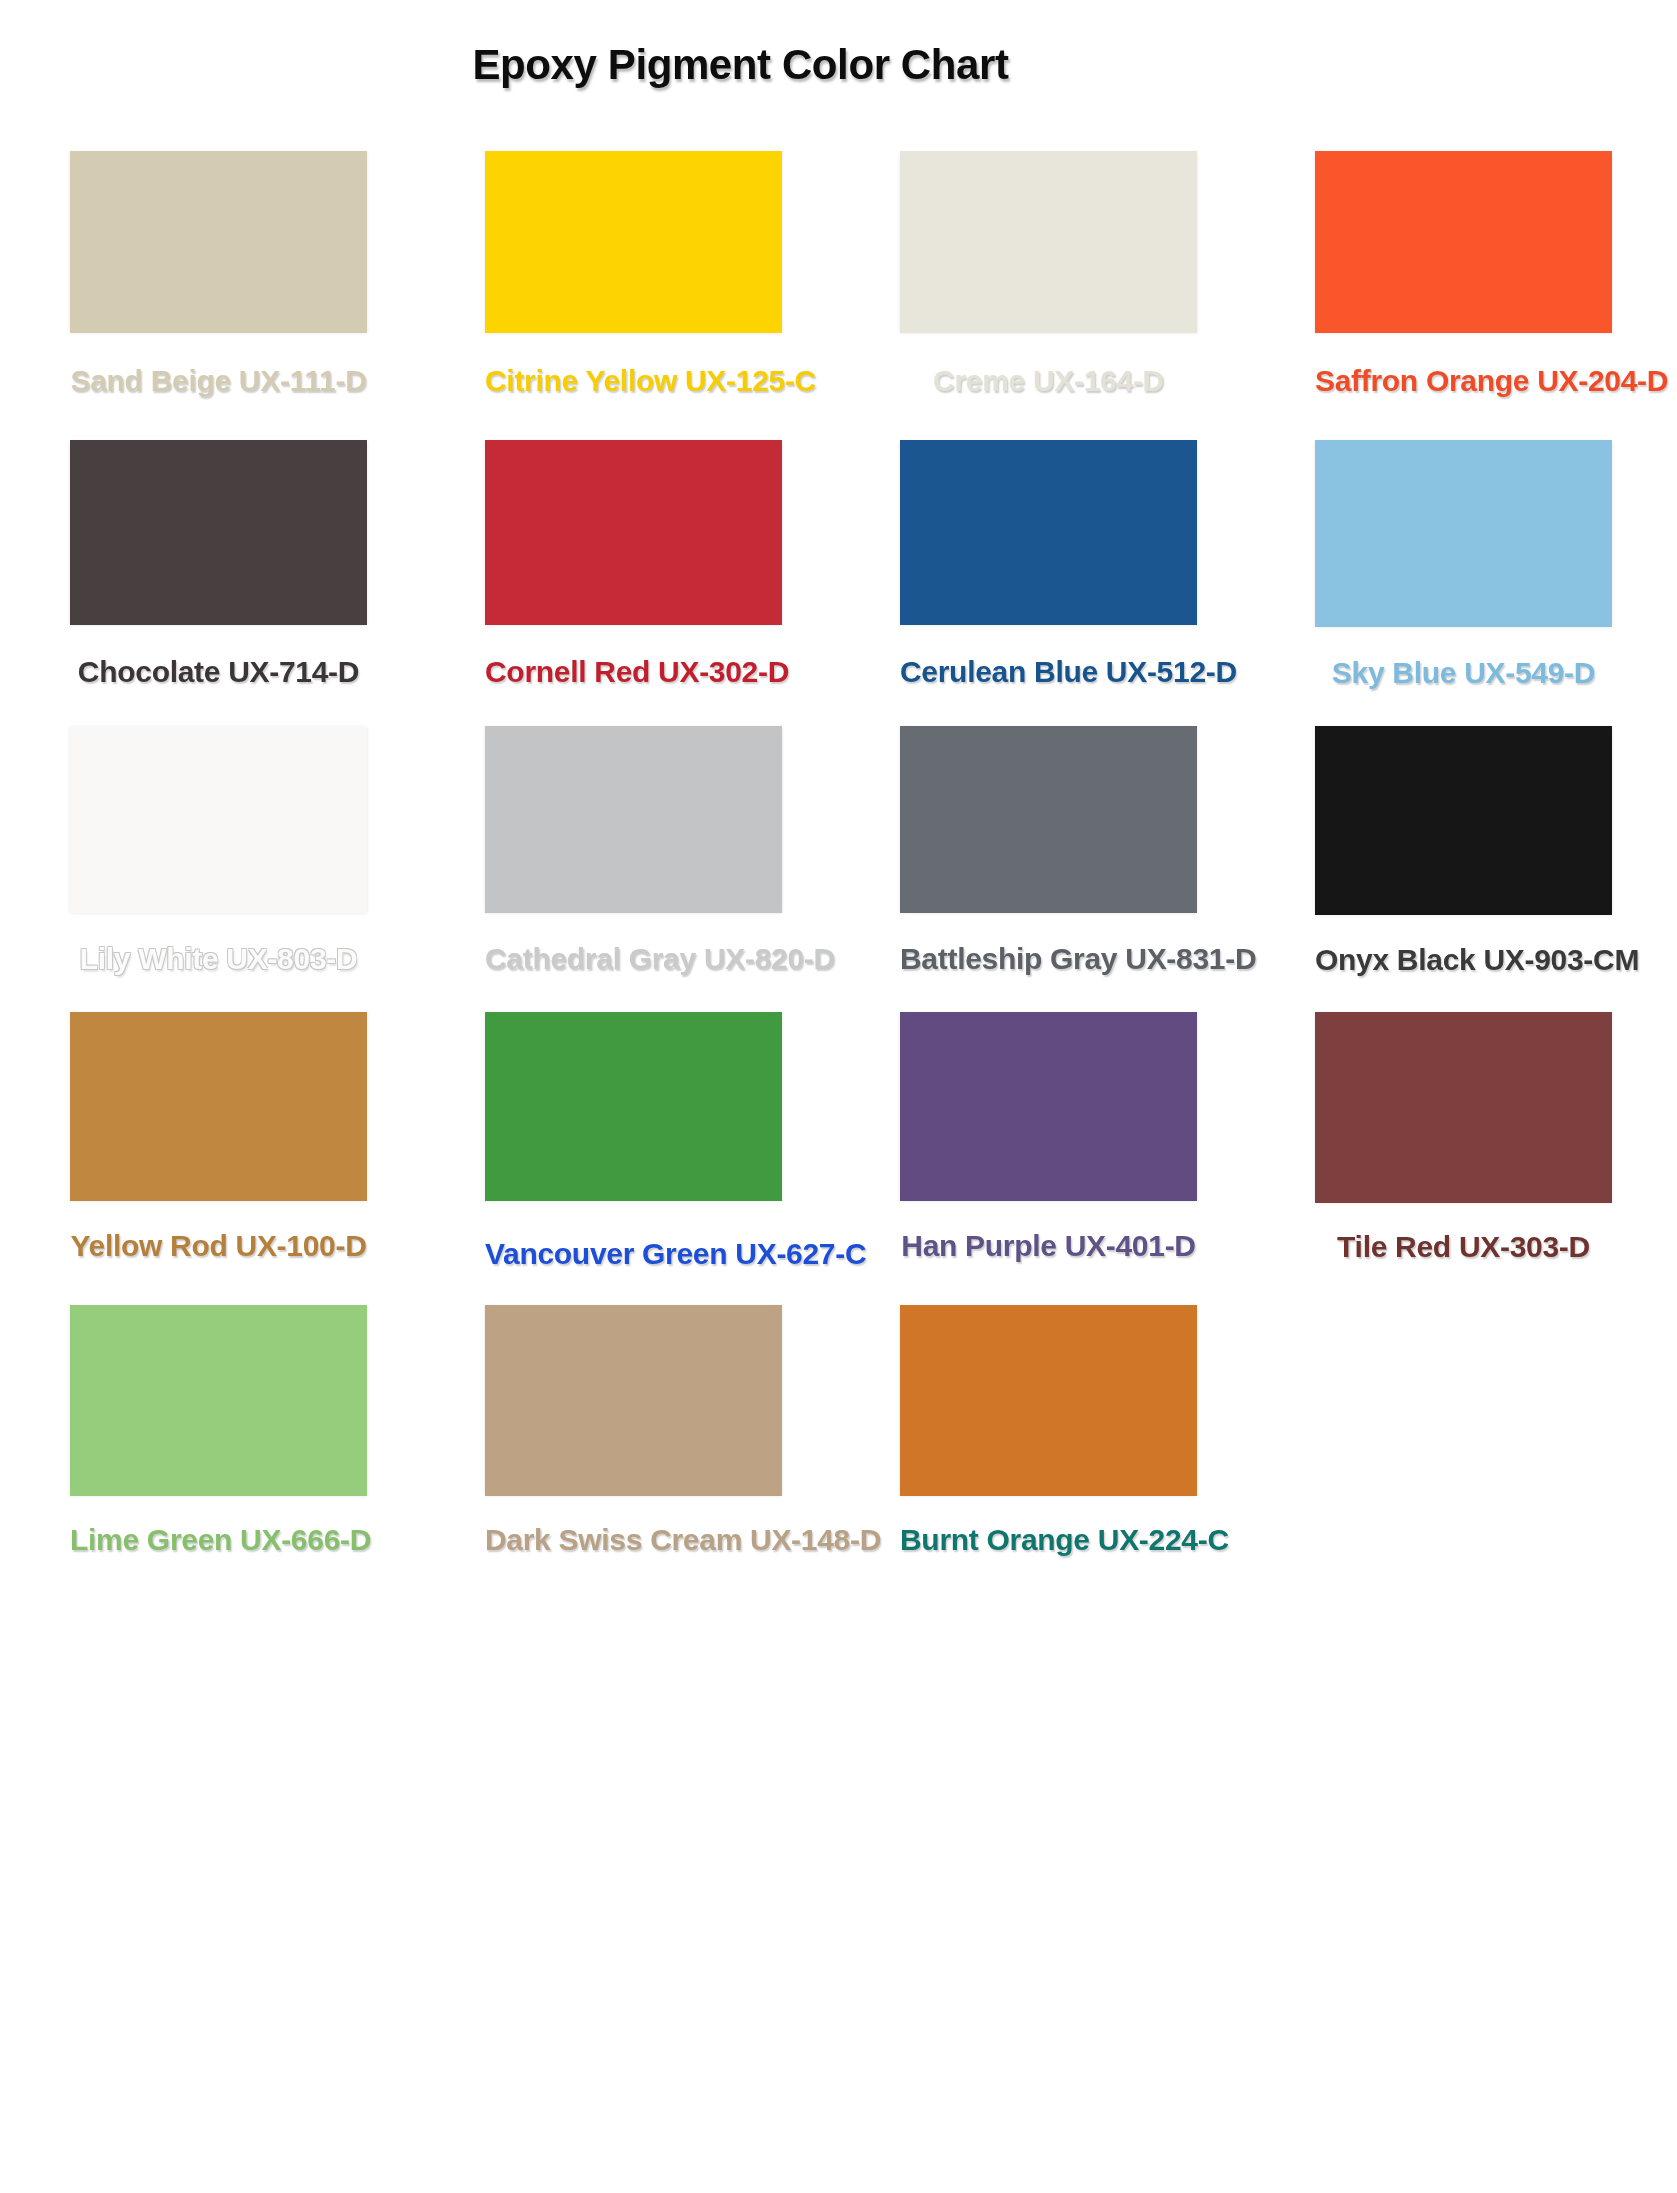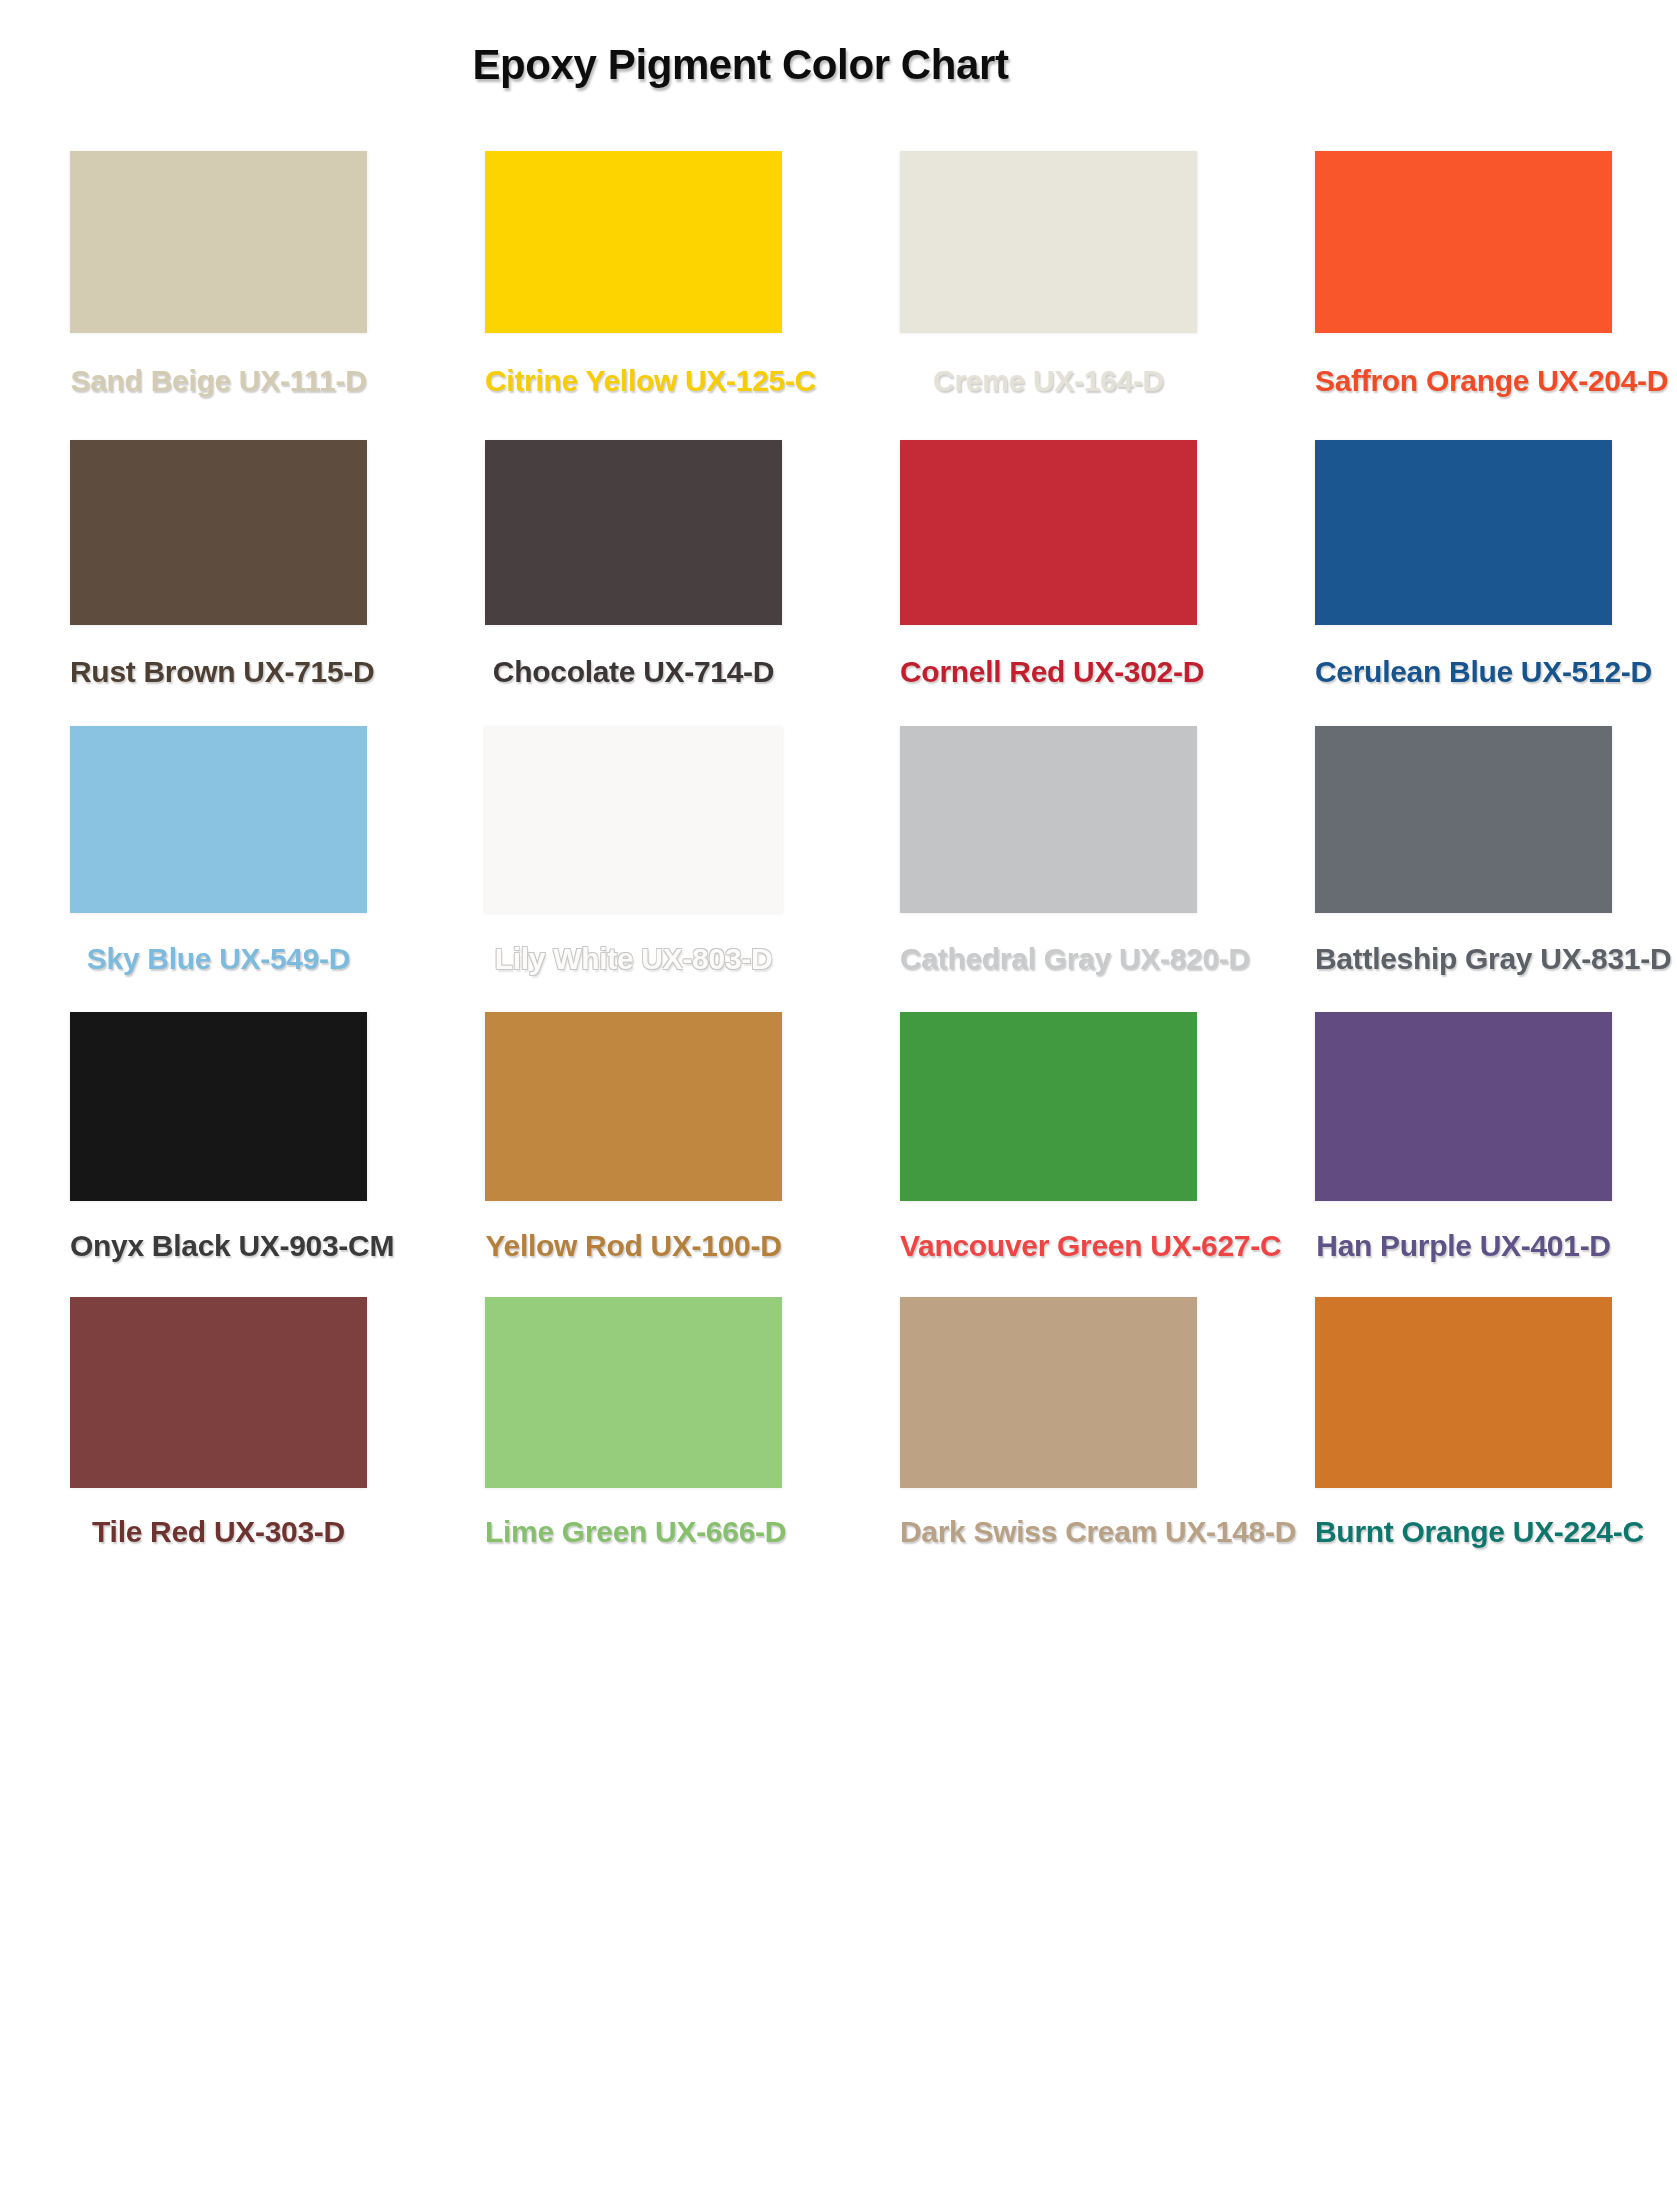--- a/index.html
+++ b/index.html
@@ -115,24 +115,20 @@
       </div>
       <div class="swatch-cell row-0">
         <div class="swatch-chip" style="background: rgb(232, 229, 219);"></div>
         <div class="swatch-label" style="color: rgb(228, 225, 214);">Creme UX-164-D</div>
       </div>
       <div class="swatch-cell row-0">
         <div class="swatch-chip" style="background: rgb(249, 86, 43);"></div>
         <div class="swatch-label" style="color: rgb(238, 75, 38);">Saffron Orange UX-204-D</div>
       </div>
       <div class="swatch-cell row-1">
-        <div class="swatch-chip" style="background: rgb(94, 77, 62);"></div>
-        <div class="swatch-label" style="color: rgb(78, 63, 51);">Rust Brown UX-715-D</div>
-      </div>
-      <div class="swatch-cell row-1">
         <div class="swatch-chip" style="background: rgb(71, 63, 64);"></div>
         <div class="swatch-label" style="color: rgb(59, 53, 54);">Chocolate UX-714-D</div>
       </div>
       <div class="swatch-cell row-1">
         <div class="swatch-chip" style="background: rgb(197, 42, 55);"></div>
         <div class="swatch-label" style="color: rgb(193, 31, 45);">Cornell Red UX-302-D</div>
       </div>
       <div class="swatch-cell row-1">
         <div class="swatch-chip" style="background: rgb(27, 86, 144);"></div>
         <div class="swatch-label" style="color: rgb(23, 83, 141);">Cerulean Blue UX-512-D</div>
@@ -156,21 +152,21 @@
       <div class="swatch-cell row-3">
         <div class="swatch-chip" style="background: rgb(22, 22, 22);"></div>
         <div class="swatch-label" style="color: rgb(58, 58, 58);">Onyx Black UX-903-CM</div>
       </div>
       <div class="swatch-cell row-3">
         <div class="swatch-chip" style="background: rgb(191, 135, 64);"></div>
         <div class="swatch-label" style="color: rgb(181, 128, 60);">Yellow Rod UX-100-D</div>
       </div>
       <div class="swatch-cell row-3">
         <div class="swatch-chip" style="background: rgb(66, 154, 64);"></div>
-        <div class="swatch-label" style="color: #ef4444;">Vancouver Green UX-627-C</div>
+        <div class="swatch-label" style="color: #1d4ed8; margin-top: 8px;">Vancouver Green UX-627-C</div>
       </div>
       <div class="swatch-cell row-3">
         <div class="swatch-chip" style="background: rgb(97, 75, 128);"></div>
         <div class="swatch-label" style="color: rgb(95, 82, 135);">Han Purple UX-401-D</div>
       </div>
       <div class="swatch-cell row-4">
         <div class="swatch-chip" style="background: rgb(125, 64, 62);"></div>
         <div class="swatch-label" style="color: rgb(110, 50, 47);">Tile Red UX-303-D</div>
       </div>
       <div class="swatch-cell row-4">

